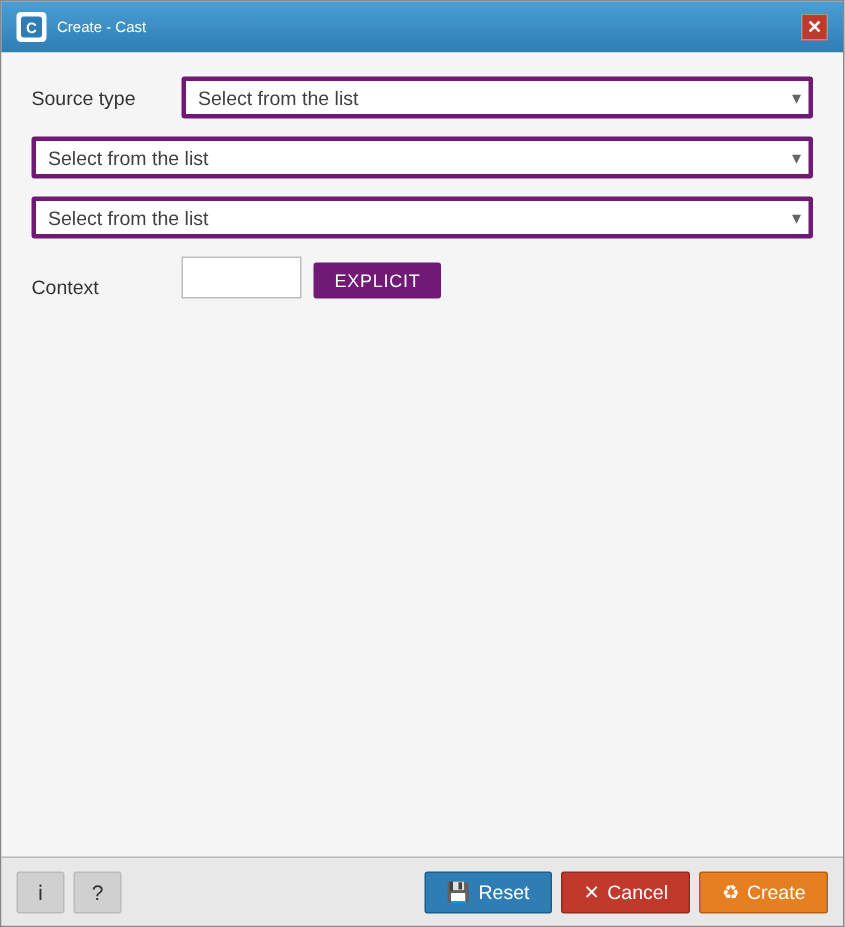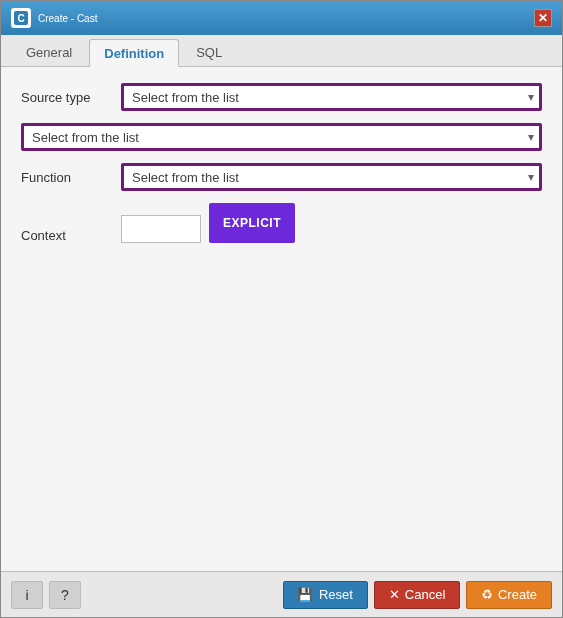--- a/index.html
+++ b/index.html
@@ -165,28 +165,28 @@
       width: 80px;
       height: 28px;
       border: 1px solid #bbb;
       background: white;
       padding: 0 6px;
       font-size: 13px;
       margin-right: 8px;
     }
 
     .explicit-btn {
-      background: #6d28d9;
+      background: #701a75;
       color: white;
       border: none;
       padding: 5px 14px;
       font-size: 12px;
-      font-weight: bold;
-      cursor: pointer;
-      height: 40px;
+      font-weight: normal;
+      cursor: pointer;
+      height: 24px;
       border-radius: 2px;
       letter-spacing: 0.5px;
     }
 
     .footer {
       background: #e8e8e8;
       border-top: 1px solid #bbb;
       height: 46px;
       display: flex;
       align-items: center;
@@ -276,31 +276,20 @@
         <svg width="16" height="16" viewBox="0 0 16 16">
           <rect x="1" y="1" width="14" height="14" rx="2" fill="#2e7db5"></rect>
           <text x="8" y="12" text-anchor="middle" fill="white" font-size="10" font-weight="bold">C</text>
         </svg>
       </div>
       <span class="titlebar-title">Create - Cast</span>
     </div>
     <button class="titlebar-close">✕</button>
   </div>
 
-  <div class="tabs">
-    <div class="tab">
-      <span>General</span>
-    </div>
-    <div class="tab active">
-      <span>Definition</span>
-    </div>
-    <div class="tab">
-      <span>SQL</span>
-    </div>
-  </div>
 
   <div class="content">
 
     <div class="form-row">
       <label class="form-label">Source type</label>
       <div class="form-control">
         <div class="select-wrapper">
           <select class="select-box">
             <option value="">Select from the list</option>
           </select>
@@ -312,21 +301,20 @@
       <div class="form-control">
         <div class="select-wrapper">
           <select class="select-box">
             <option value="">Select from the list</option>
           </select>
         </div>
       </div>
     </div>
 
     <div class="form-row">
-      <label class="form-label">Function</label>
       <div class="form-control">
         <div class="select-wrapper">
           <select class="select-box">
             <option value="">Select from the list</option>
           </select>
         </div>
       </div>
     </div>
 
     <div class="context-row">

